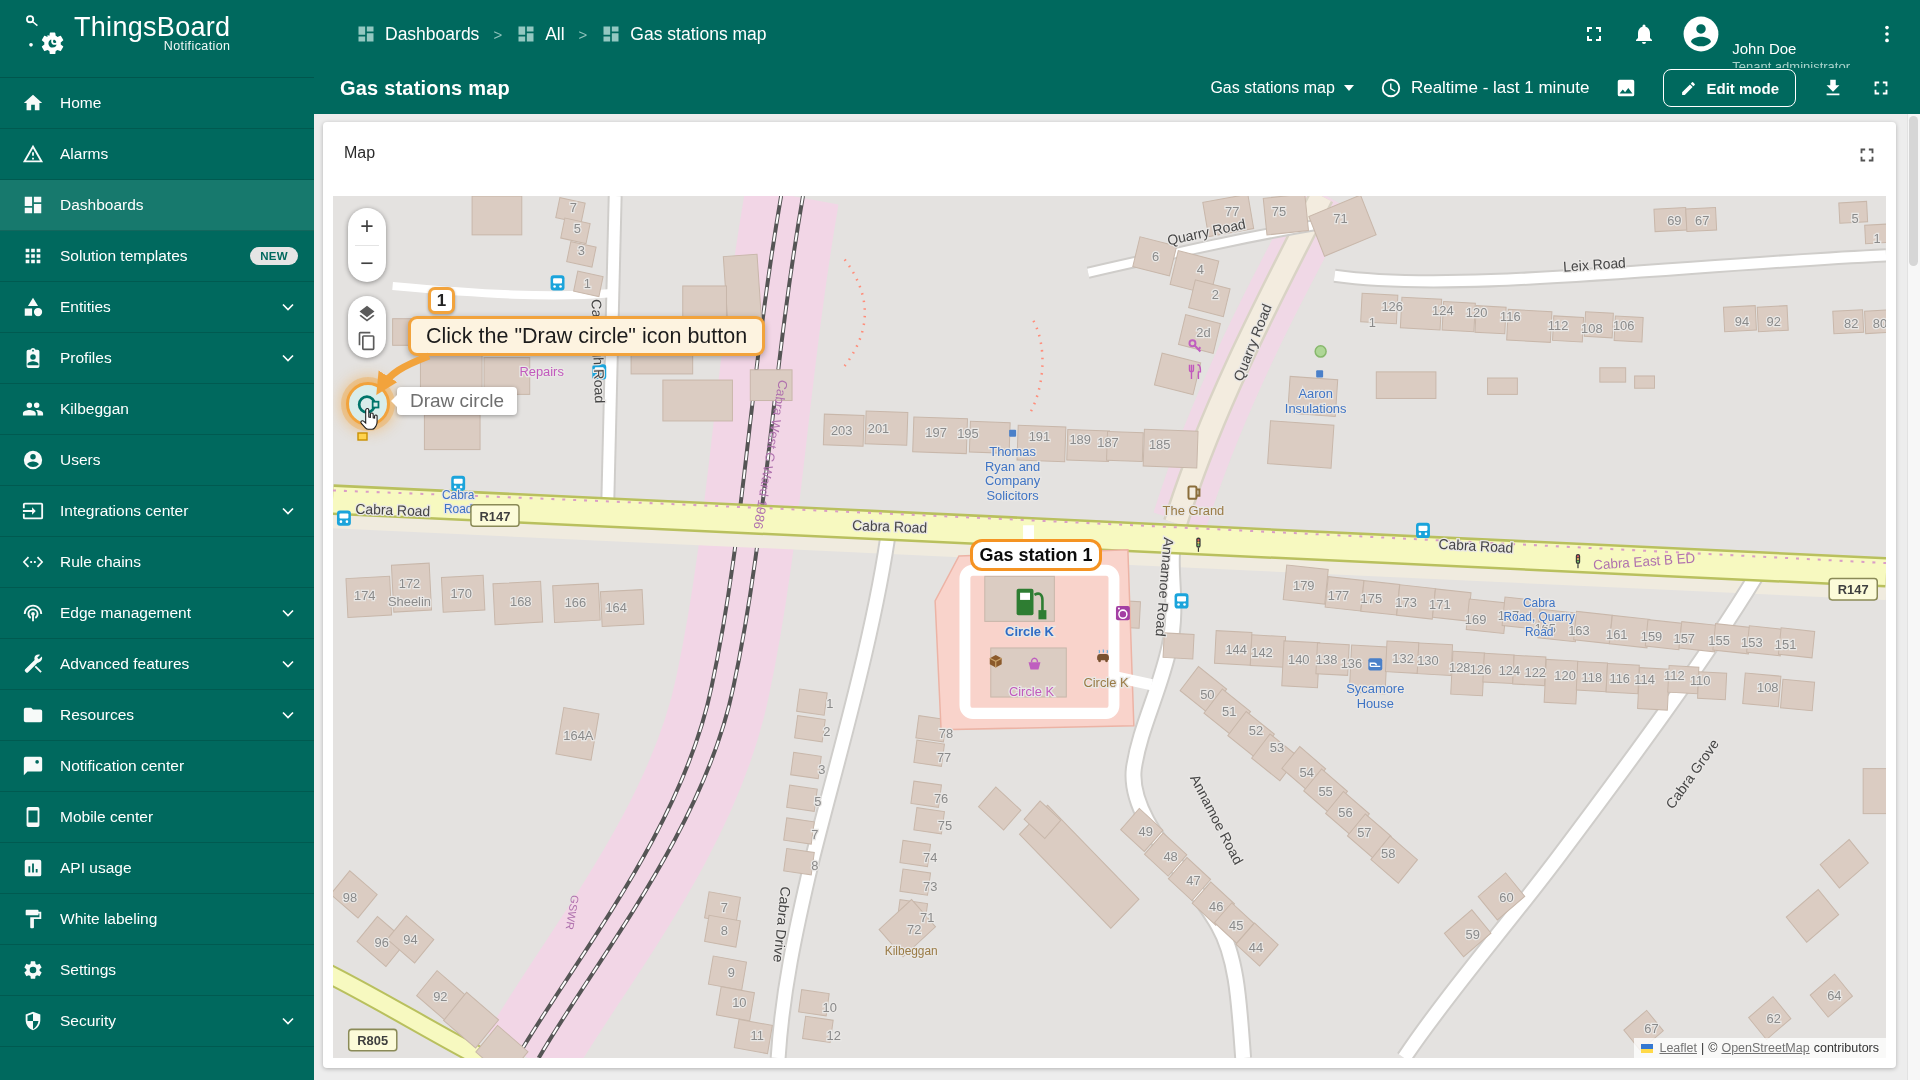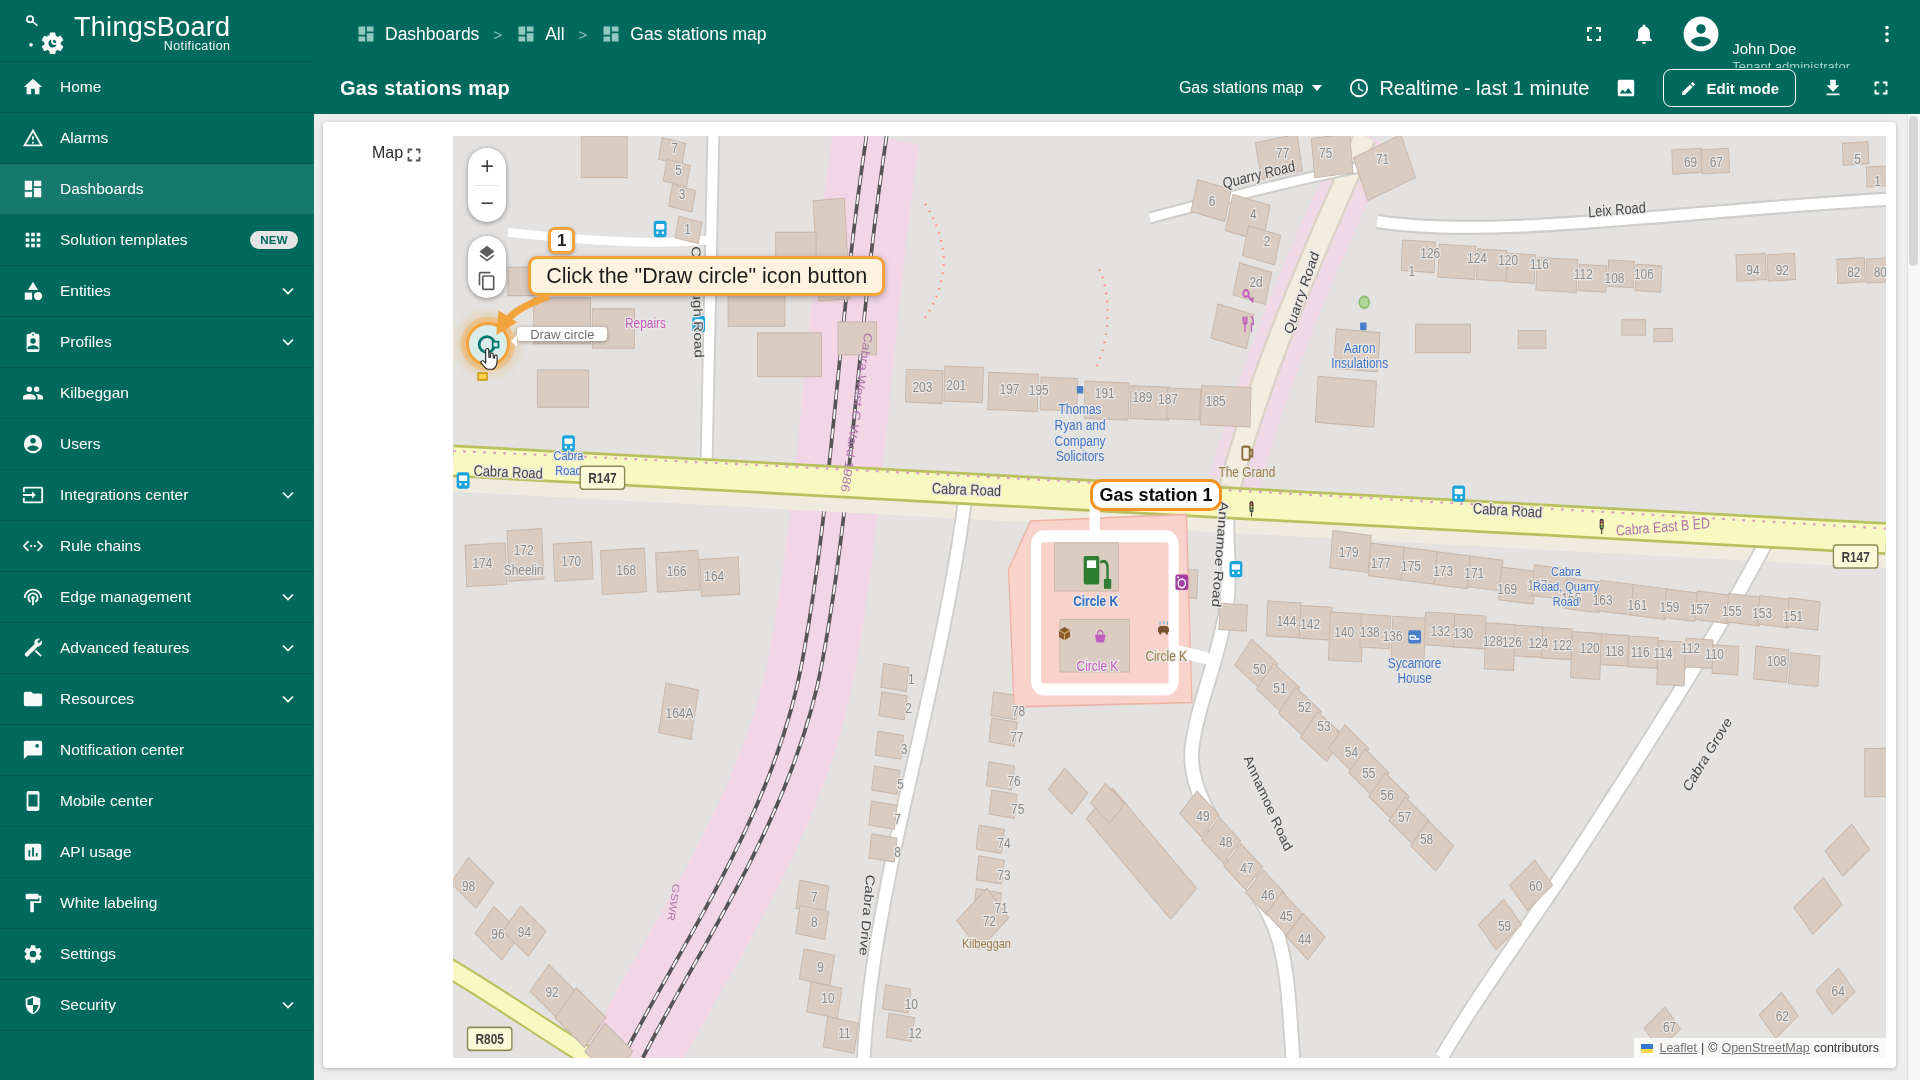--- a/index.html
+++ b/index.html
@@ -1,21 +1,21 @@
 <!DOCTYPE html>
 <html><head>
 <meta charset="utf-8">
 <style>
   * { margin:0; padding:0; box-sizing:border-box; }
   html,body { width:1920px; height:1080px; overflow:hidden; font-family:"Liberation Sans", sans-serif; background:#EDEDED; }
   .app { position:relative; width:1920px; height:1080px; }
 
   
   .sidebar { position:absolute; left:0; top:0; width:314px; height:1080px; background:#00695E; color:#fff; z-index:5; }
-  .logo-block { height:62px; padding:10px 18px 6px 20px; border-bottom:1px solid rgba(0,0,0,.18); }
+  .logo-block { height:78px; padding:10px 18px 6px 20px; border-bottom:1px solid rgba(0,0,0,.18); }
   .logo-row { display:flex; align-items:center; gap:10px; }
   .logo-row svg { width:44px; height:44px; }
   .brand { font-size:27px; font-weight:500; letter-spacing:.3px; }
   .brand-sub { display:block; text-align:right; font-size:12.5px; font-weight:400; margin-top:-4px; opacity:.95; letter-spacing:.4px; }
   .nav-item { display:flex; align-items:center; height:51px; padding:0 16px 0 22px; gap:16px; font-size:15.5px; border-bottom:1px solid rgba(0,0,0,.14); cursor:pointer; }
   .nav-item.active { background:#17796D; }
   .nico { width:22px; height:22px; fill:#fff; flex:none; opacity:.97; }
   .nav-label { flex:1; white-space:nowrap; }
   .new-badge { background:#e5e5e5; color:#00695E; font-size:11.5px; font-weight:700; padding:3px 10px; border-radius:12px; letter-spacing:.3px; }
   .chev { width:20px; height:20px; stroke:#fff; fill:none; stroke-width:2; flex:none; }
@@ -33,30 +33,30 @@
   .uname { font-size:15px; line-height:20px;margin-top:44px; }
   .urole { font-size:13px; color:#A9D3CC; }
   .dots { width:22px; height:22px; fill:#fff; cursor:pointer; }
 
   
   .toolbar { position:absolute; left:314px; top:68px; right:0; height:46px; background:#00695E; color:#fff; display:flex; align-items:center; padding:0 28px 6px 26px; }
   .page-title { font-size:20px; font-weight:700; letter-spacing:.2px; }
   .tb-right { margin-left:auto; display:flex; align-items:center; gap:26px; }
   .db-select { display:flex; align-items:center; gap:9px; font-size:16px; cursor:pointer; }
   .caret { width:0; height:0; border-left:5px solid transparent; border-right:5px solid transparent; border-top:6px solid #fff; }
-  .timewin { display:flex; align-items:center; gap:9px; font-size:20px; cursor:pointer; }
+  .timewin { display:flex; align-items:center; gap:9px; font-size:17px; cursor:pointer; }
   .sico { width:22px; height:22px; fill:#fff; cursor:pointer; }
   .edit-btn { display:flex; align-items:center; gap:9px; border:1.5px solid #fff; border-radius:8px; height:38px; padding:0 16px; font-size:15px; font-weight:600; cursor:pointer; }
   .edit-btn svg { width:17px; height:17px; fill:#fff; }
 
   
   .content { position:absolute; left:314px; top:114px; right:0; bottom:0; background:#EDEDED; padding:8px 24px 12px 9px; }
   .scroll-strip { position:absolute; right:0; top:114px; bottom:0; width:13px; background:#F7F7F7; border-left:1px solid #E2E2E2; z-index:4; }
   .scroll-thumb { position:absolute; right:2px; top:2px; width:9px; height:150px; border-radius:5px; background:#D6D6D6; }
-  .card { width:100%; height:100%; background:#fff; border-radius:4px; box-shadow:0 1px 4px rgba(0,0,0,.25); display:flex; flex-direction:row;padding-left:28px; }
+  .card { width:100%; height:100%; background:#fff; border-radius:4px; box-shadow:0 1px 4px rgba(0,0,0,.25); display:flex; flex-direction:column; }
   .card-head { display:flex; justify-content:space-between; align-items:flex-start; padding:22px 18px 0 21px; height:60px; }
   .card-title { font-size:16px; font-weight:500; color:#2b2b2b; }
   .wico { width:22px; height:22px; fill:#545454; cursor:pointer; }
   .map-wrap { position:relative; flex:1; margin:14px 10px 10px 10px; background:#E4E2E0; overflow:hidden; }
   #map-svg { position:absolute; inset:0; width:100%; height:100%; }
   #map-svg rect.b { fill:#DBCCC2; stroke:#C8B7AA; stroke-width:1; transform-box:fill-box; transform-origin:center; transform:rotate(var(--r,0deg)); }
   .ml { text-anchor:middle; fill:#8A8A8A; font-size:13px; font-family:"Liberation Sans",sans-serif; paint-order:stroke; stroke:#E9E7E5; stroke-width:2.5px; }
   .ml.rd { fill:#454545; font-size:14px; }
   .ml.bl { fill:#3F74C4; }
   .ml.ckb { fill:#2F6BC4; font-weight:700; }
@@ -72,21 +72,21 @@
   .lf-zoom .div { height:1px; background:#E4E4E4; margin:0 7px; }
   .lf-layers { left:15px; top:100px; width:38px; height:62px; display:flex; flex-direction:column; align-items:center; justify-content:space-around; padding:4px 0; }
   .lf-layers svg { width:20px; height:20px; fill:#5b5b5b; cursor:pointer; }
   .draw-btn { position:absolute; left:13px; top:186px; width:44px; height:44px; border-radius:50%; background:#D9EDEA; border:3px solid #F2A33C; box-shadow:0 0 0 5px rgba(242,163,60,.35), 0 0 14px 6px rgba(242,163,60,.45); z-index:11; display:flex; align-items:center; justify-content:center; cursor:pointer; }
   .draw-btn svg { width:27px; height:27px; }
 
   
   .step-badge { position:absolute; left:95px; top:91px; width:27px; height:27px; background:#fff; border:3px solid #F2A33C; border-radius:7px; z-index:13; display:flex; align-items:center; justify-content:center; font-size:17px; font-weight:700; color:#222; box-shadow:0 1px 3px rgba(0,0,0,.3); }
   .anno-tip { position:absolute; left:75px; top:120px; height:40px; background:#FDF3E0; border:3px solid #F2A33C; border-radius:9px; display:flex; align-items:center; padding:0 15px; font-size:21.5px; color:#1c1c1c; z-index:12; white-space:nowrap; box-shadow:0 2px 6px rgba(0,0,0,.3); }
   .anno-arrow { position:absolute; left:30px; top:148px; z-index:12; overflow:visible; }
-  .draw-tip { position:absolute; left:64px; top:191px; height:14px; background:#fff; border-radius:4px; box-shadow:0 1px 4px rgba(0,0,0,.35); display:flex; align-items:center; padding:0 13px; font-size:13px; color:#6F6F6F; z-index:12; white-space:nowrap; }
+  .draw-tip { position:absolute; left:64px; top:191px; height:28px; background:#fff; border-radius:4px; box-shadow:0 1px 4px rgba(0,0,0,.35); display:flex; align-items:center; padding:0 13px; font-size:19px; color:#6F6F6F; z-index:12; white-space:nowrap; }
   .draw-tip:before { content:""; position:absolute; left:-6px; top:8px; border-top:6px solid transparent; border-bottom:6px solid transparent; border-right:6px solid #fff; }
   .cursor-g { position:absolute; left:21px; top:211px; z-index:14; }
 
   
   .marker-label { position:absolute; left:637px; top:343px; width:132px; height:32px; background:#fff; border:3px solid #F59322; border-radius:12px; display:flex; align-items:center; justify-content:center; font-size:18px; font-weight:700; color:#0c0c0c; z-index:9; }
 
   
   .attribution { position:absolute; right:0; bottom:0; background:rgba(255,255,255,.78); padding:3px 7px; font-size:12.5px; color:#333; z-index:10; display:flex; align-items:center; gap:4px; }
   .attribution .lnk { color:#737373; text-decoration:underline; cursor:pointer; }
   .ua-flag { display:inline-block; width:12px; height:9px; background:linear-gradient(#3578D2 50%, #FFD948 50%); margin-right:2px; }

